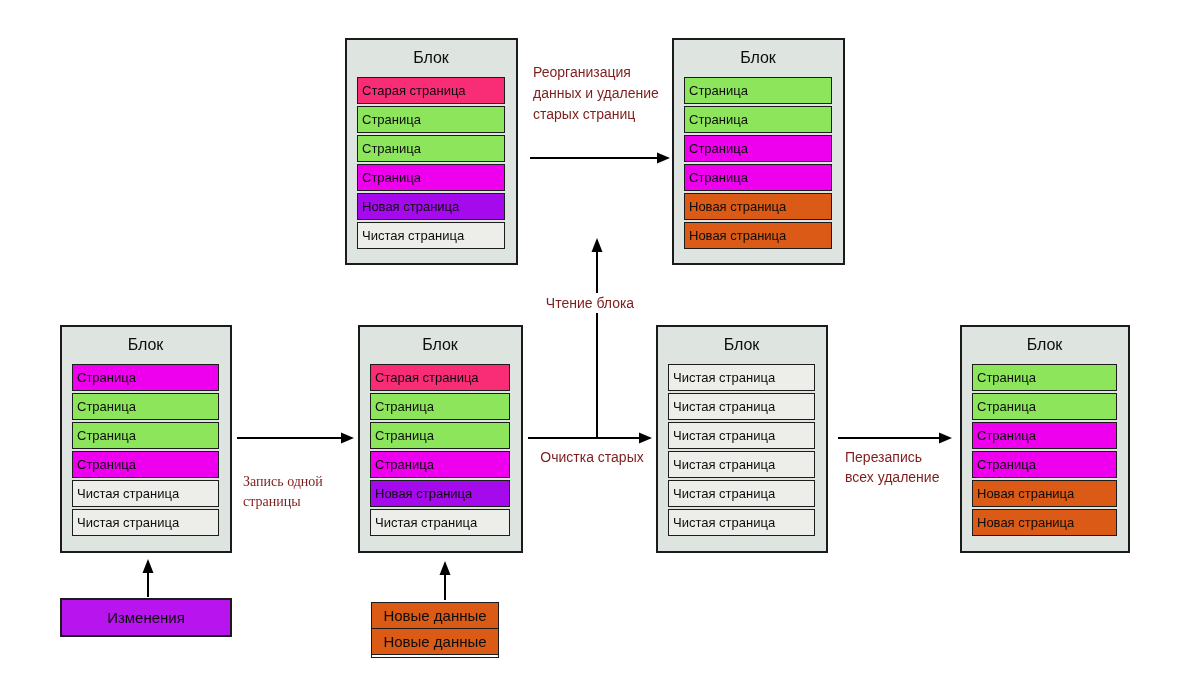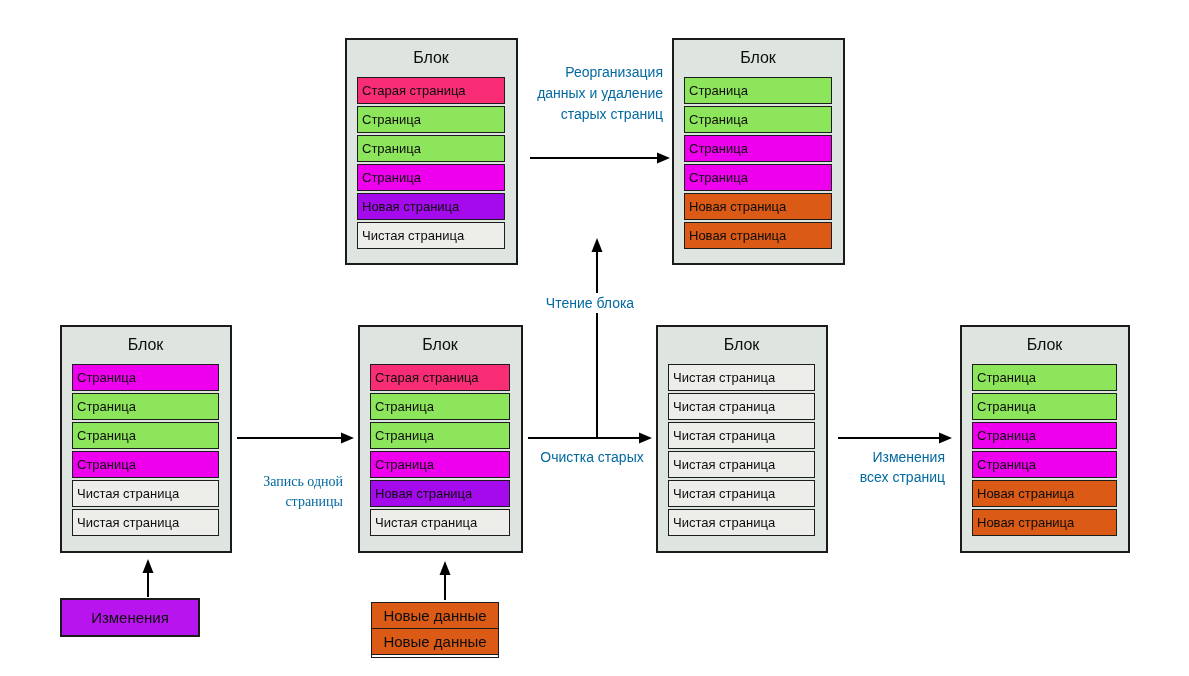--- a/index.html
+++ b/index.html
@@ -22,32 +22,32 @@
     margin-bottom:2px;font-size:13px;padding-left:4px;white-space:nowrap;
     overflow:hidden;color:#0d0d0d;
   }
   #b0{left:345px;top:38px;width:173px;height:227px;}
   #b1{left:672px;top:38px;width:173px;height:227px;}
   #b2{left:60px;top:325px;width:172px;height:228px;}
   #b3{left:358px;top:325px;width:165px;height:228px;}
   #b4{left:656px;top:325px;width:172px;height:228px;}
   #b5{left:960px;top:325px;width:170px;height:228px;}
   .arrow-label{
-    position:absolute;font-size:14px;line-height:20px;text-align:right;color:#0369a1;
+    position:absolute;font-size:14px;line-height:20px;text-align:left;color:#7f1d1d;
   }
   #lbl-reorg{left:533px;top:62px;width:130px;line-height:21px;}
   #lbl-read{left:590px;top:293px;transform:translateX(-50%);background:#ffffff;padding:0 3px;white-space:nowrap;}
   #lbl-write{left:243px;top:472px;width:100px;font-family:Liberation Serif, serif;}
   #lbl-erase{left:592px;top:447px;transform:translateX(-50%);white-space:nowrap;}
   #lbl-rewrite{left:845px;top:447px;width:100px;}
   .sidebox{
     position:absolute;border:2px solid #1b1b1b;box-sizing:border-box;
     text-align:center;font-size:15px;color:#0d0d0d;
   }
-  #box-changes{left:60px;top:598px;width:140px;height:39px;line-height:35px;}
+  #box-changes{left:60px;top:598px;width:172px;height:39px;line-height:35px;}
   #box-newdata{left:371px;top:602px;width:128px;height:56px;border-width:1px;padding:0;}
   .newdata-row{
     height:27px;line-height:25px;border:1px solid #1b1b1b;box-sizing:border-box;
     margin:-1px;margin-bottom:0;text-align:center;font-size:15px;
   }
 </style>
 </head>
 <body>
 
 <div class="canvas">
@@ -152,21 +152,21 @@
         <div class="page" style="background: rgb(238, 0, 238);">Страница</div>
         <div class="page" style="background: rgb(219, 90, 21);">Новая страница</div>
         <div class="page" style="background: rgb(219, 90, 21);">Новая страница</div>
       </div>
   </div>
 
   <div class="arrow-label" id="lbl-reorg">Реорганизация данных и удаление старых страниц</div>
   <div class="arrow-label" id="lbl-read">Чтение блока</div>
   <div class="arrow-label" id="lbl-write">Запись одной страницы</div>
   <div class="arrow-label" id="lbl-erase">Очистка старых</div>
-  <div class="arrow-label" id="lbl-rewrite">Изменения всех страниц</div>
+  <div class="arrow-label" id="lbl-rewrite">Перезапись всех удаление</div>
 
   <div class="sidebox" id="box-changes" style="background: rgb(183, 20, 238);">Изменения</div>
 
   <div class="sidebox" id="box-newdata">
     <div class="newdata-row" style="background: rgb(219, 90, 21);">Новые данные</div>
     <div class="newdata-row" style="background: rgb(219, 90, 21);">Новые данные</div>
   </div>
 
 </div>
 

